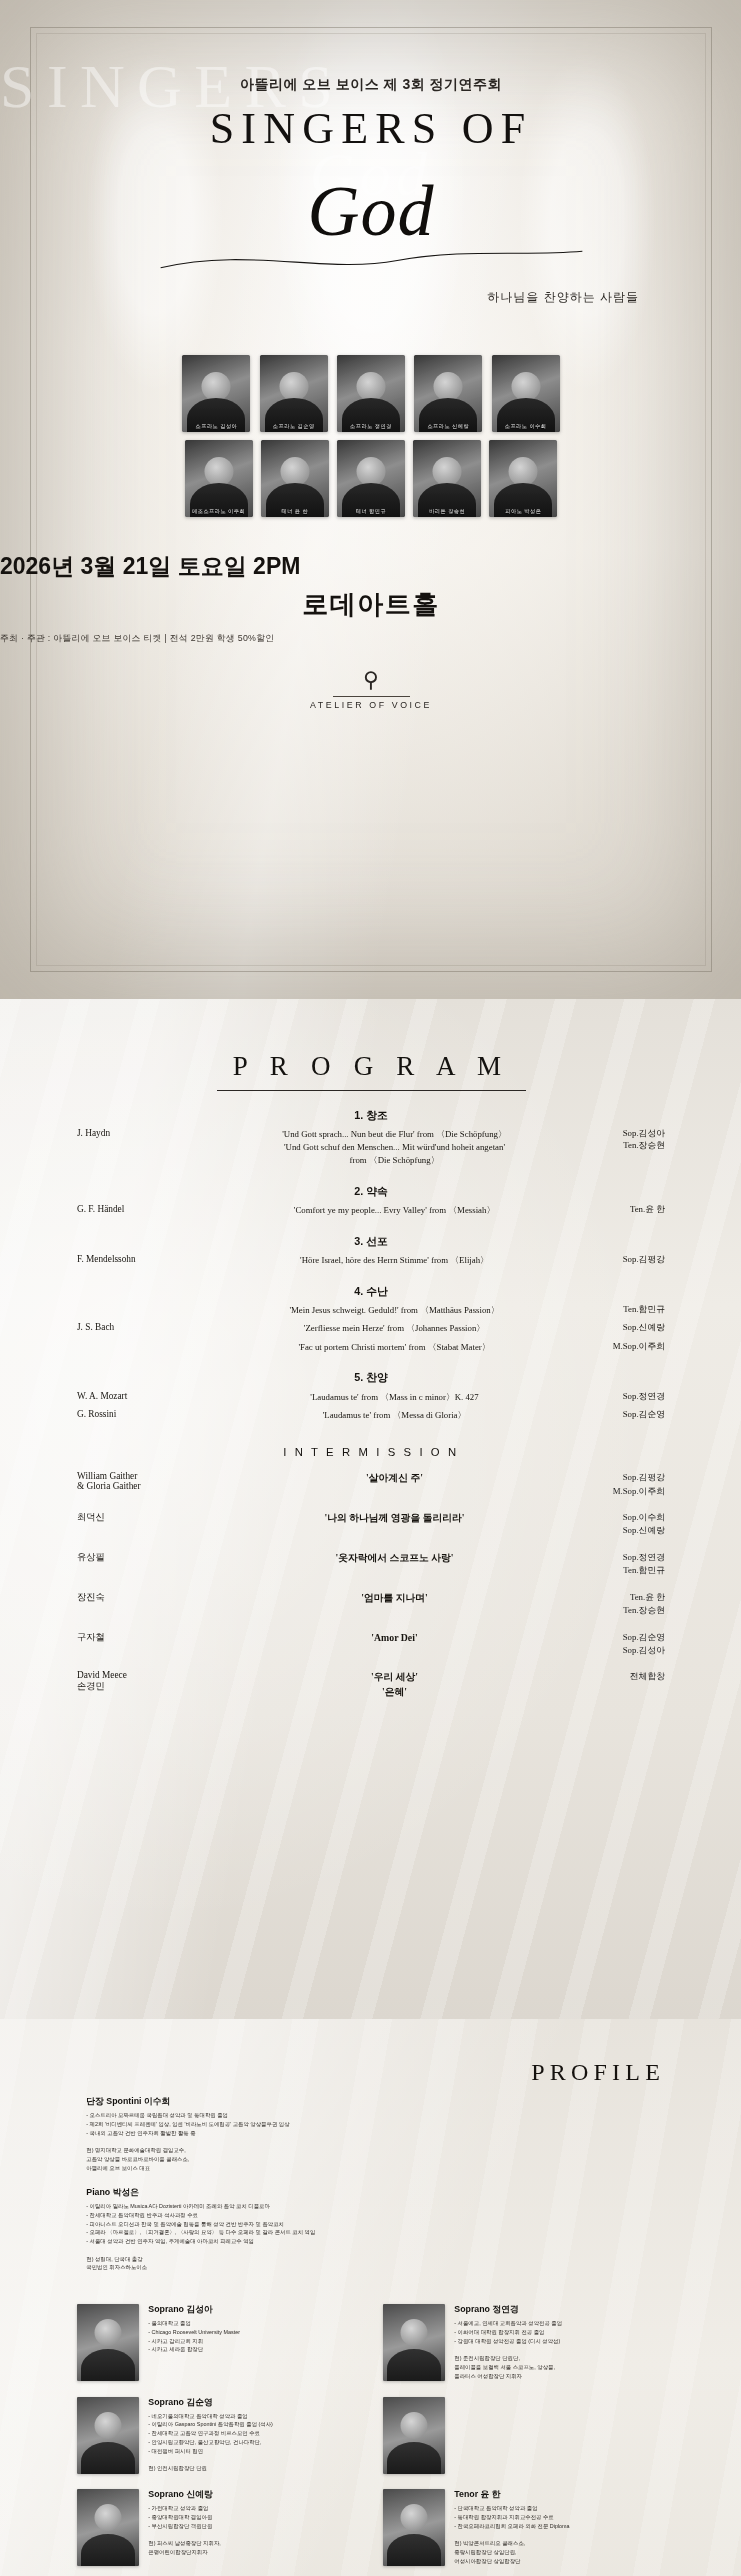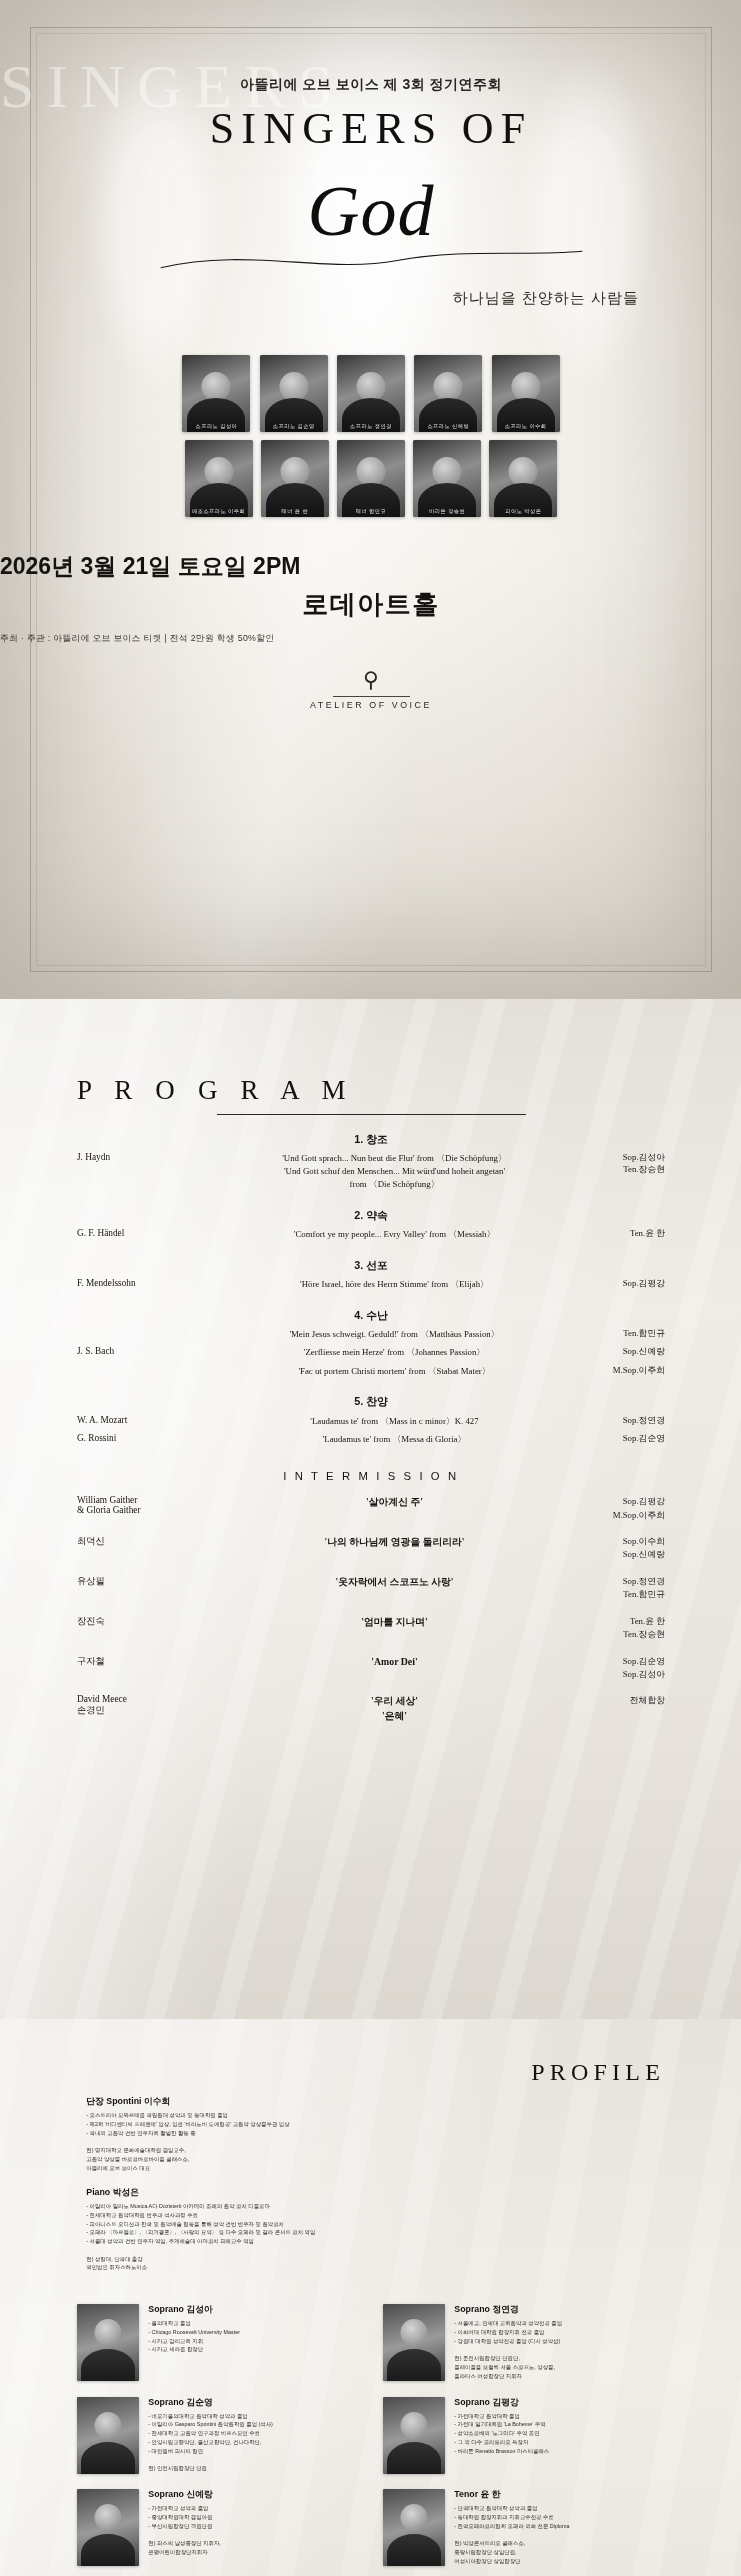--- a/index.html
+++ b/index.html
@@ -60,21 +60,21 @@
   .p-god{
     position:absolute;left:0;right:0;top:170px;text-align:center;
     font-size:72px;color:#100e0c;font-style:italic;
     font-family:"Liberation Serif",serif;letter-spacing:1px;
   }
   .p-swash{
     position:absolute;left:155px;top:242px;width:433px;height:36px;pointer-events:none;
   }
   .p-tagline{
     position:absolute;left:0;right:0;top:289px;text-align:right;padding-right:103px;
-    font-size:15px;color:#2b2723;font-family:"Liberation Sans",sans-serif;letter-spacing:1px;
+    font-size:12px;color:#2b2723;font-family:"Liberation Sans",sans-serif;letter-spacing:1px;
   }
 
   .portraits{position:absolute;left:90px;top:355px;width:562px;}
   .prow{display:flex;justify-content:center;gap:9.3px;}
   .prow.r2{margin-top:8.2px;gap:8.2px;}
   .ph{
     width:68px;height:77px;border-radius:1.5px;
     background:linear-gradient(160deg,#3a3a3a,#8d8d8d 45%,#4a4a4a);
     position:relative;overflow:hidden;filter:grayscale(1) contrast(1.05);
     box-shadow:0 1px 3.6px rgba(0,0,0,.28);
@@ -120,21 +120,21 @@
   }
   .program .silk{
     position:absolute;inset:0;
     background:
       repeating-linear-gradient(105deg, rgba(255,255,255,.22) 0 20.6px, rgba(255,255,255,0) 20.6px 67px),
       radial-gradient(ellipse at 20% 40%, rgba(255,255,255,.5), rgba(255,255,255,0) 60%);
     pointer-events:none;
   }
   .prog-inner{position:relative;padding:0 77px;}
   .prog-title{
-    padding-top:76px;font-size:27px;letter-spacing:8.2px;color:#14120f;
+    text-align:center;padding-top:52px;font-size:27px;letter-spacing:8.2px;color:#14120f;
     font-family:"Liberation Serif",serif;
   }
   .prog-title .rule{width:309px;height:1px;background:#2b2724;margin:8.2px auto 0;}
   .sec{margin-top:17.5px;}
   .sec-head{text-align:center;font-size:10.8px;font-weight:bold;color:#16130f;font-family:"Liberation Sans",sans-serif;}
   .row{display:flex;align-items:flex-start;margin-top:5.2px;}
   .c-comp{width:155px;font-size:9.3px;color:#17140f;font-family:"Liberation Serif",serif;}
   .c-piece{flex:1;text-align:center;font-size:8.8px;color:#17140f;line-height:1.5;}
   .c-voice{width:108px;text-align:right;font-size:8.8px;color:#17140f;}
   .intermission{text-align:center;margin:24px 0 9.3px;font-size:11.3px;letter-spacing:2.6px;color:#15120f;font-family:"Liberation Sans",sans-serif;}
@@ -454,28 +454,20 @@
 - 이화여대 대학원 합창지휘 전공 졸업
 - 강원대 대학원 성악전공 졸업 (디시 성악섭)
 
 현) 춘천시립합창단 단원단,
     플레이플을 보컬백 서울 스코프노, 앙상블,
     플라터스 여성합창단 지휘자</div>
           </div>
         </div>
         <div class="pitem">
           <div class="photo"></div>
-          <div class="txt">
-            <div class="pname2">Soprano 김평강</div>
-            <div class="pbio">- 가천대학교 음악대학 졸업
-- 가천대 일기대회원 'La Boheme' 주역
-- 성악소로배와 '노그미다' 주역 조연
-- 그 외 다수 오리토리오 독창자
-- 바리톤 Renatto Brasson 마스터클래스</div>
-          </div>
         </div>
         <div class="pitem">
           <div class="photo"></div>
           <div class="txt">
             <div class="pname2">Tenor 윤 한</div>
             <div class="pbio">- 단국대학교 음악대학 성악과 졸업
 - 동대학원 합창지휘과 지휘교수전공 수료
 - 한국오페라코리협회 오페라 외화 전문 Diploma
 
 현) 빅앙콘서트리오 클래스소,

